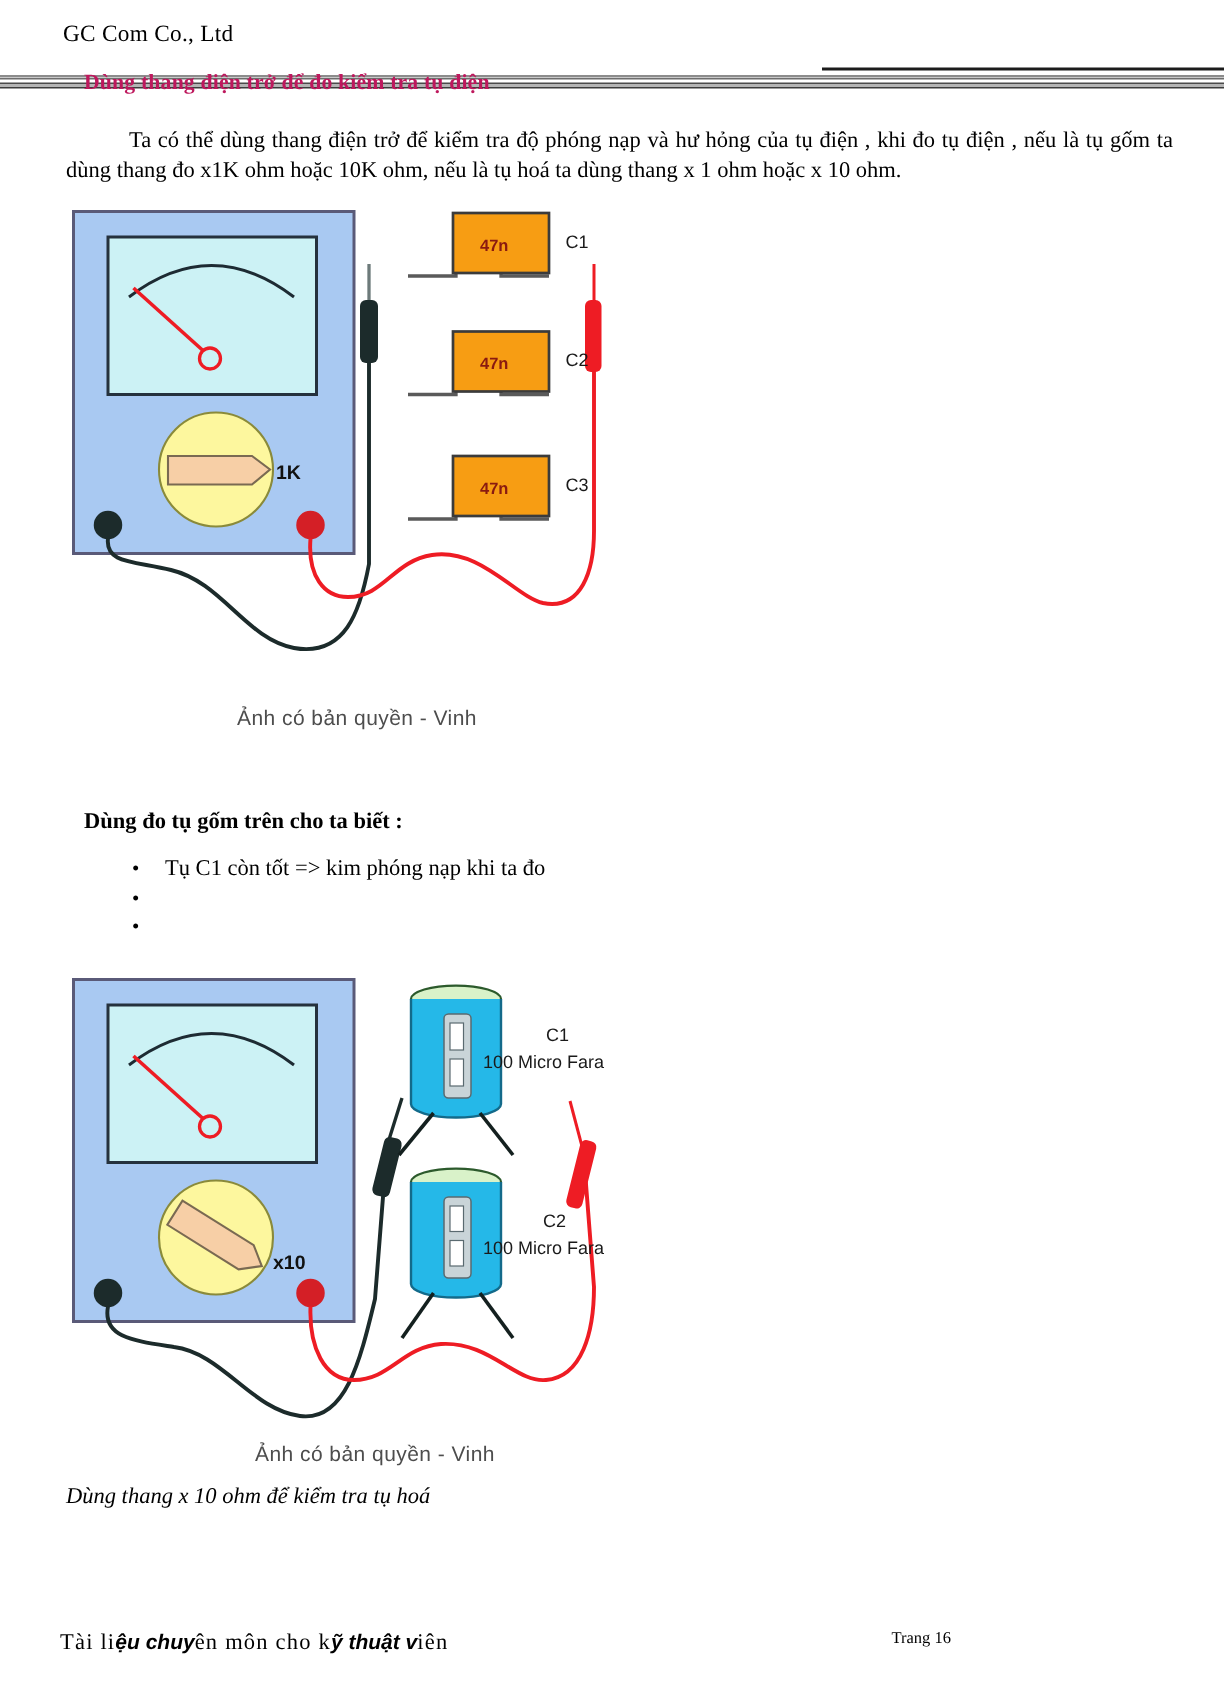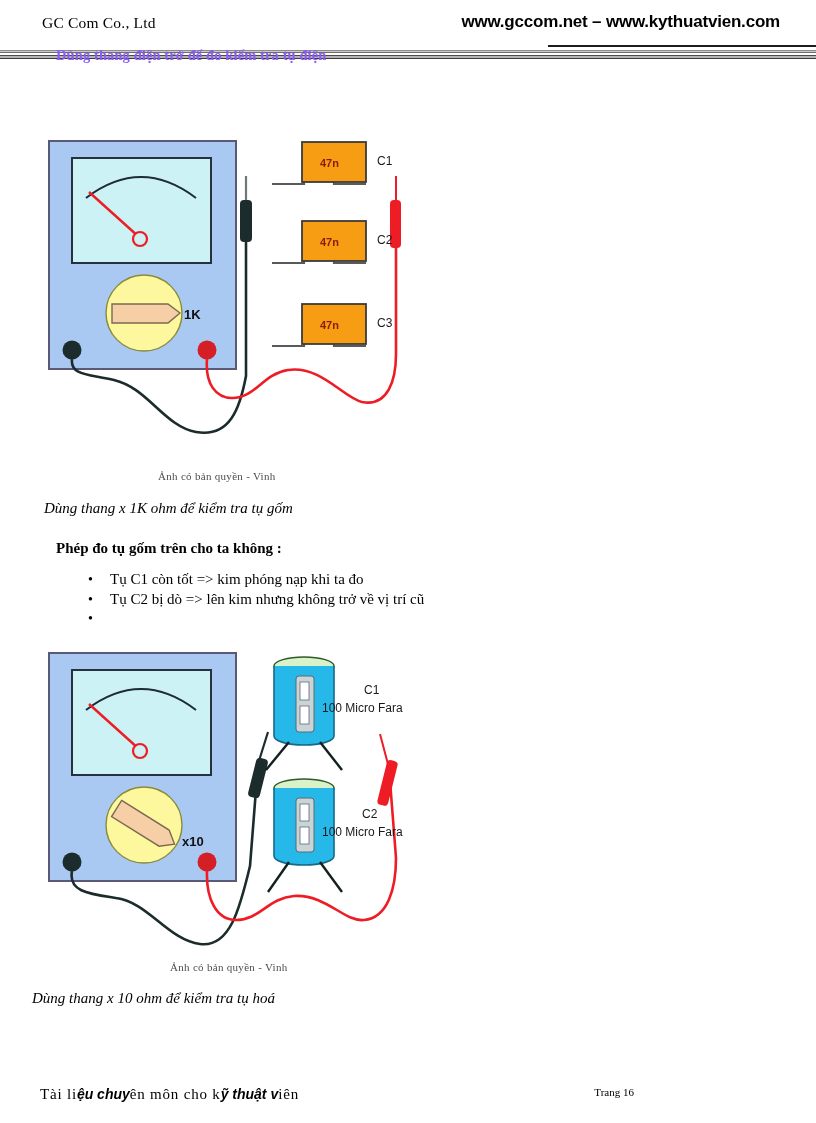--- a/index.html
+++ b/index.html
@@ -74,21 +74,21 @@
   }
 
   
   .heading-blue {
     position: absolute;
     left: 56px;
     top: 47px;
     font-family: "Liberation Serif", serif;
     font-size: 14.5px;
     font-weight: bold;
-    color: #8b5cf6;
+    color: #be185d;
     letter-spacing: 0.1px;
     white-space: nowrap;
   }
 
   
   .para {
     position: absolute;
     font-size: 15px;
     line-height: 20px;
     text-align: justify;
@@ -106,26 +106,26 @@
     text-indent: 36px;
   }
 
   .caption-italic {
     position: absolute;
     font-style: italic;
     font-size: 15px;
     white-space: nowrap;
   }
   .cap1 { left: 44px; top: 500px; }
-  .cap2 { left: 32px; top: 990px; text-align: center; }
+  .cap2 { left: 44px; top: 990px; text-align: center; }
 
   .watermark {
     position: absolute;
-    font-family: Liberation Serif, serif;
-    font-size: 11px;
+    font-family: Liberation Sans, sans-serif;
+    font-size: 14px;
     color: #4d4d4d;
     letter-spacing: 0.3px;
     white-space: nowrap;
   }
   .wm1 { left: 158px; top: 470px; }
   .wm2 { left: 170px; top: 961px; }
 
   .subhead {
     position: absolute;
     left: 56px;
@@ -195,28 +195,28 @@
 
   .fig-svg { display: block; }
 </style>
 </head>
 <body>
 
 <div class="page">
 
   <div class="header">
     <div class="header-left">GC Com Co., Ltd</div>
-    <div class="header-right">www.gccom.net – www.kythuatvien.com</div>
     <div class="header-rule-short"></div>
     <div class="header-rule-a"></div>
     <div class="header-rule-b"></div>
   </div>
 
   <div class="heading-blue">Dùng thang điện trở để đo kiểm tra tụ điện</div>
 
+  <div class="para para-intro">Ta có thể dùng thang điện trở để kiểm tra độ phóng nạp và hư hỏng của tụ điện , khi đo tụ điện , nếu là tụ gốm ta dùng thang đo x1K ohm hoặc 10K ohm, nếu là tụ hoá ta dùng thang x 1 ohm hoặc x 10 ohm.</div>
 
   <div class="figure fig1">
     <svg class="fig-svg" width="420" height="330" viewBox="0 0 420 330" xmlns="http://www.w3.org/2000/svg">
 
       <rect x="5" y="5" width="187" height="228" fill="#a9c9f2" stroke="#5a5a78" stroke-width="2"></rect>
 
       <rect x="28" y="22" width="139" height="105" fill="#ccf2f5" stroke="#25313d" stroke-width="2"></rect>
 
       <path d="M 42 62 Q 97 20 152 62" fill="none" stroke="#1d2b33" stroke-width="2"></path>
 
@@ -267,32 +267,30 @@
         <path d="M 228 210 L 260 210 L 260 196" fill="none" stroke="#5a5a5a" stroke-width="2.2"></path>
         <path d="M 322 210 L 290 210 L 290 196" fill="none" stroke="#5a5a5a" stroke-width="2.2"></path>
         <rect x="258" y="168" width="64" height="40" fill="#f79d13" stroke="#3b3b3b" stroke-width="1.8"></rect>
         <text x="276" y="193" font-family="Liberation Sans, sans-serif" font-size="11" font-weight="bold" fill="#8a1a10">47n</text>
         <text x="333" y="191" font-family="Liberation Sans, sans-serif" font-size="12" fill="#1a1a1a">C3</text>
       </g>
     </svg>
   </div>
 
   <div class="watermark wm1">Ảnh có bản quyền - Vinh</div>
-  <div class="caption-italic cap1">Dùng thang x 1K ohm để kiểm tra tụ gốm</div>
-
-  <div class="subhead">Phép đo tụ gốm trên cho ta không :</div>
+
+  <div class="subhead">Dùng đo tụ gốm trên cho ta biết :</div>
 
   <div class="bullets">
     <div class="bullet-row">
       <span class="bullet-dot">•</span>
       <span class="bullet-text">Tụ C1 còn tốt =&gt; kim phóng nạp khi ta đo</span>
     </div>
     <div class="bullet-row">
       <span class="bullet-dot">•</span>
-      <span class="bullet-text">Tụ C2 bị dò =&gt; lên kim nhưng không trở về vị trí cũ</span>
     </div>
     <div class="bullet-row">
       <span class="bullet-dot">•</span>
     </div>
   </div>
 
   <div class="figure fig2">
     <svg class="fig-svg" width="420" height="310" viewBox="0 0 420 310" xmlns="http://www.w3.org/2000/svg">
 
       <rect x="5" y="5" width="187" height="228" fill="#a9c9f2" stroke="#5a5a78" stroke-width="2"></rect>

